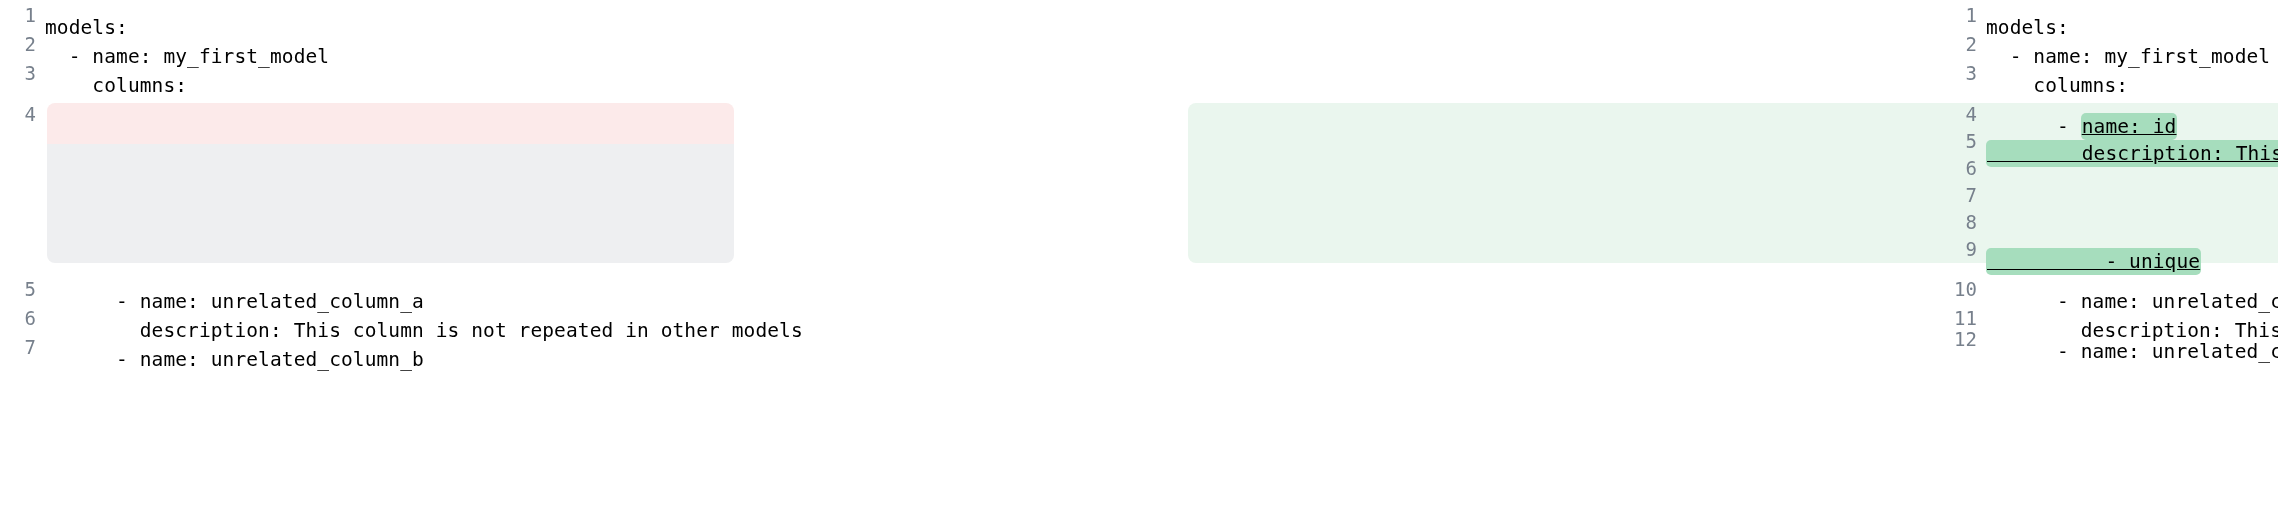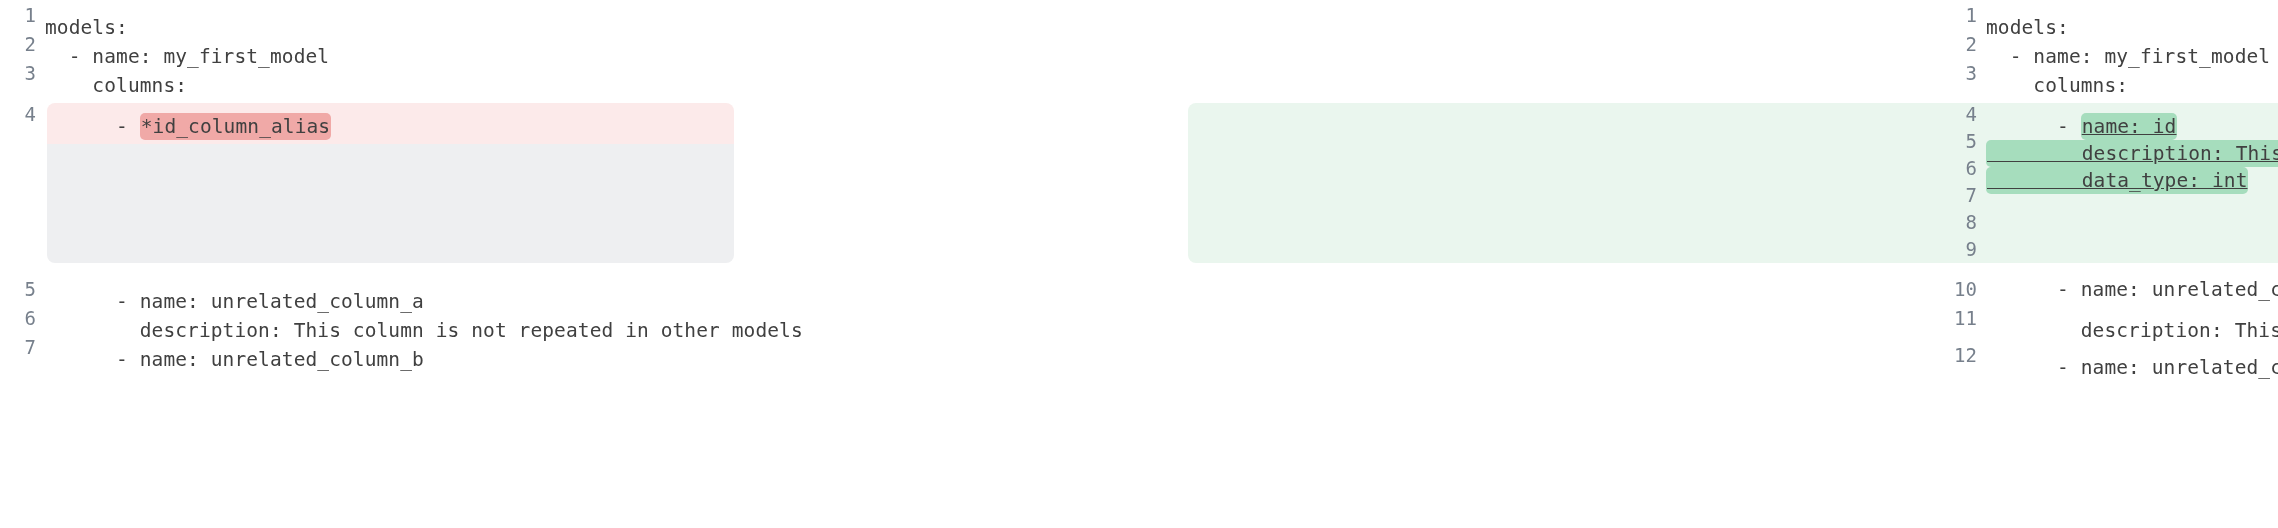--- a/index.html
+++ b/index.html
@@ -77,21 +77,21 @@
     min-width: 36px;
     text-align: right;
     color: #77808c;
     font-size: 19px;
     padding-right: 0;
     user-select: none;
   }
 
   .code-text {
     padding-left: 9px;
-    color: #404040;
+    color: #000000;
     white-space: pre;
     position: relative;
     margin-top: 24px;
   }
 
   .hl {
     border-radius: 5px;
     padding: 2px 1px;
   }
   .hl-del { background: #f0a9a7; }
@@ -128,21 +128,20 @@
         <span class="code-text"><span>  - name: my_first_model</span></span>
       </div>
 
       <div class="code-line" style="top:60px;">
         <span class="ln">3</span>
         <span class="code-text"><span>    columns:</span></span>
       </div>
 
       <div class="code-line" style="top:101px;">
         <span class="ln">4</span>
-        <span class="code-text"><span>      - </span><span class="hl hl-del">*id_column_alias</span></span>
       </div>
 
       <div class="code-line" style="top:276px;">
         <span class="ln">5</span>
         <span class="code-text"><span>      - name: unrelated_column_a</span></span>
       </div>
 
       <div class="code-line" style="top:305px;">
         <span class="ln">6</span>
         <span class="code-text"><span>        description: This column is not repeated in other models</span></span>
@@ -184,46 +183,46 @@
         <span class="code-text"><span>      - </span><span class="hl hl-add">name: id</span></span>
       </div>
 
       <div class="code-line" style="top:128px;">
         <span class="ln">5</span>
         <span class="code-text"><span class="hl hl-add">        description: This is a unique identifier.</span></span>
       </div>
 
       <div class="code-line" style="top:155px;">
         <span class="ln">6</span>
-        <span class="code-text"><span class="hl hl-add">        data_type: int</span></span>
       </div>
 
       <div class="code-line" style="top:182px;">
         <span class="ln">7</span>
       </div>
 
       <div class="code-line" style="top:209px;">
         <span class="ln">8</span>
       </div>
 
       <div class="code-line" style="top:236px;">
         <span class="ln">9</span>
-      </div>
-
-      <div class="code-line" style="top:276px;align-items:flex-end;">
+        <span class="code-text"><span class="hl hl-add">          - unique</span></span>
+      </div>
+
+      <div class="code-line" style="top:276px;">
         <span class="ln">10</span>
         <span class="code-text"><span>      - name: unrelated_column_a</span></span>
       </div>
 
       <div class="code-line" style="top:305px;">
         <span class="ln">11</span>
         <span class="code-text"><span>        description: This column is not repeated in other models</span></span>
       </div>
 
-      <div class="code-line" style="top:342px;">
+      <div class="code-line" style="top:326px;">
         <span class="ln">12</span>
         <span class="code-text"><span>      - name: unrelated_column_b</span></span>
       </div>
 
     </div>
   </div>
 
 </div>
 
 </body></html>

